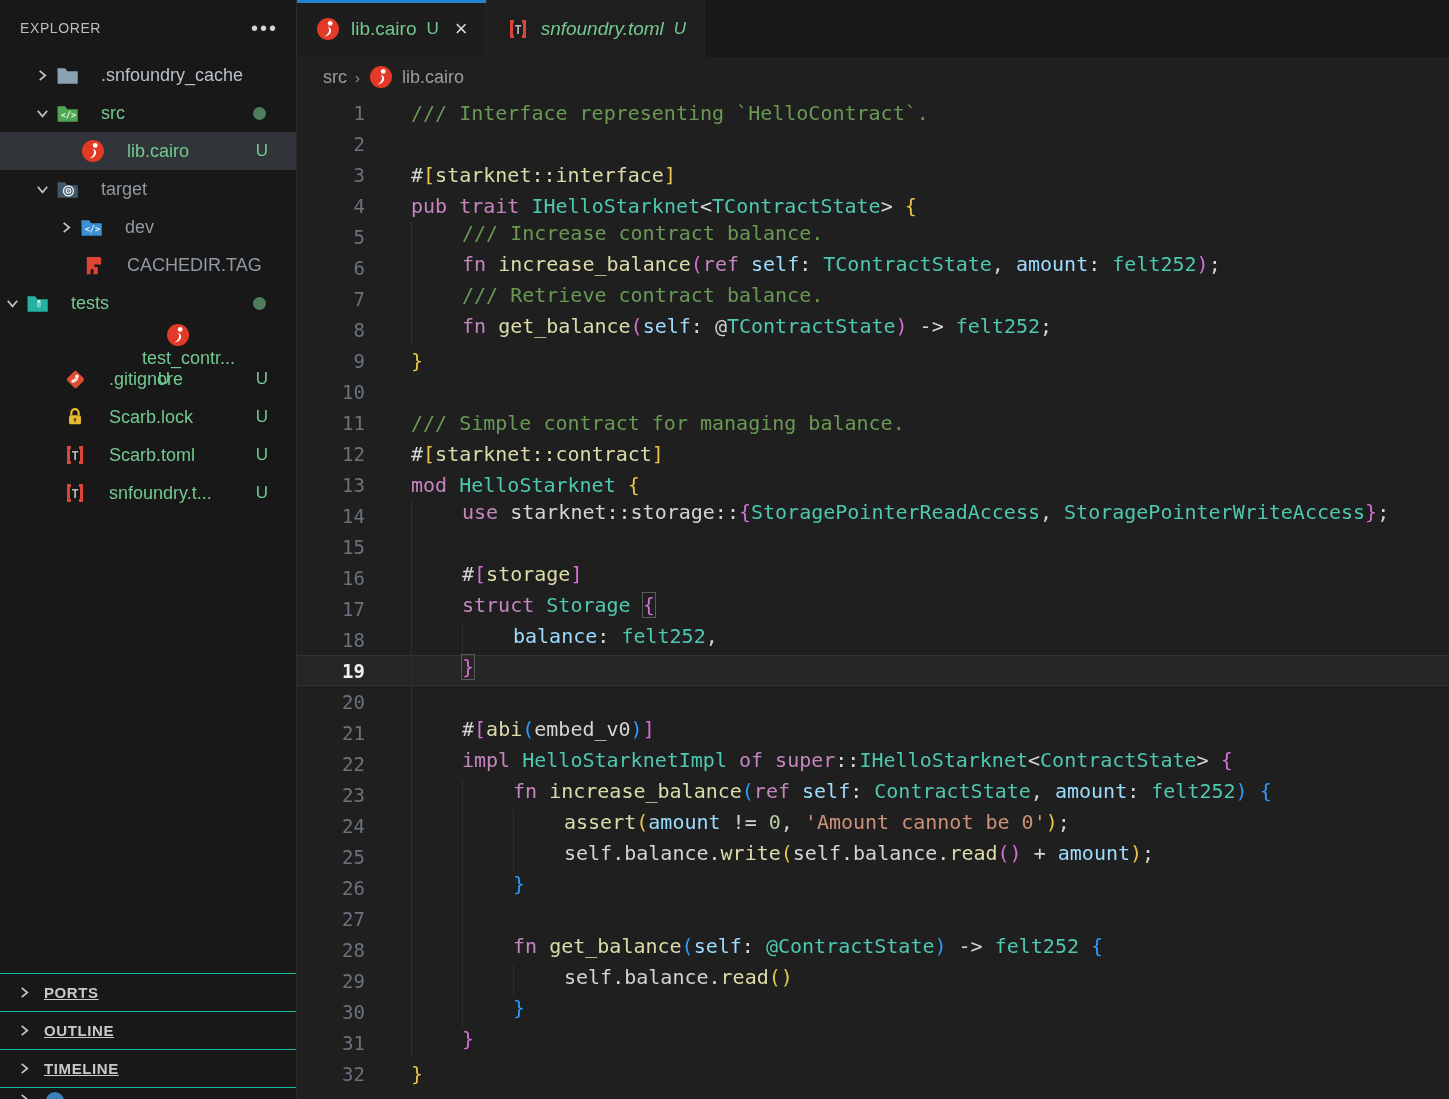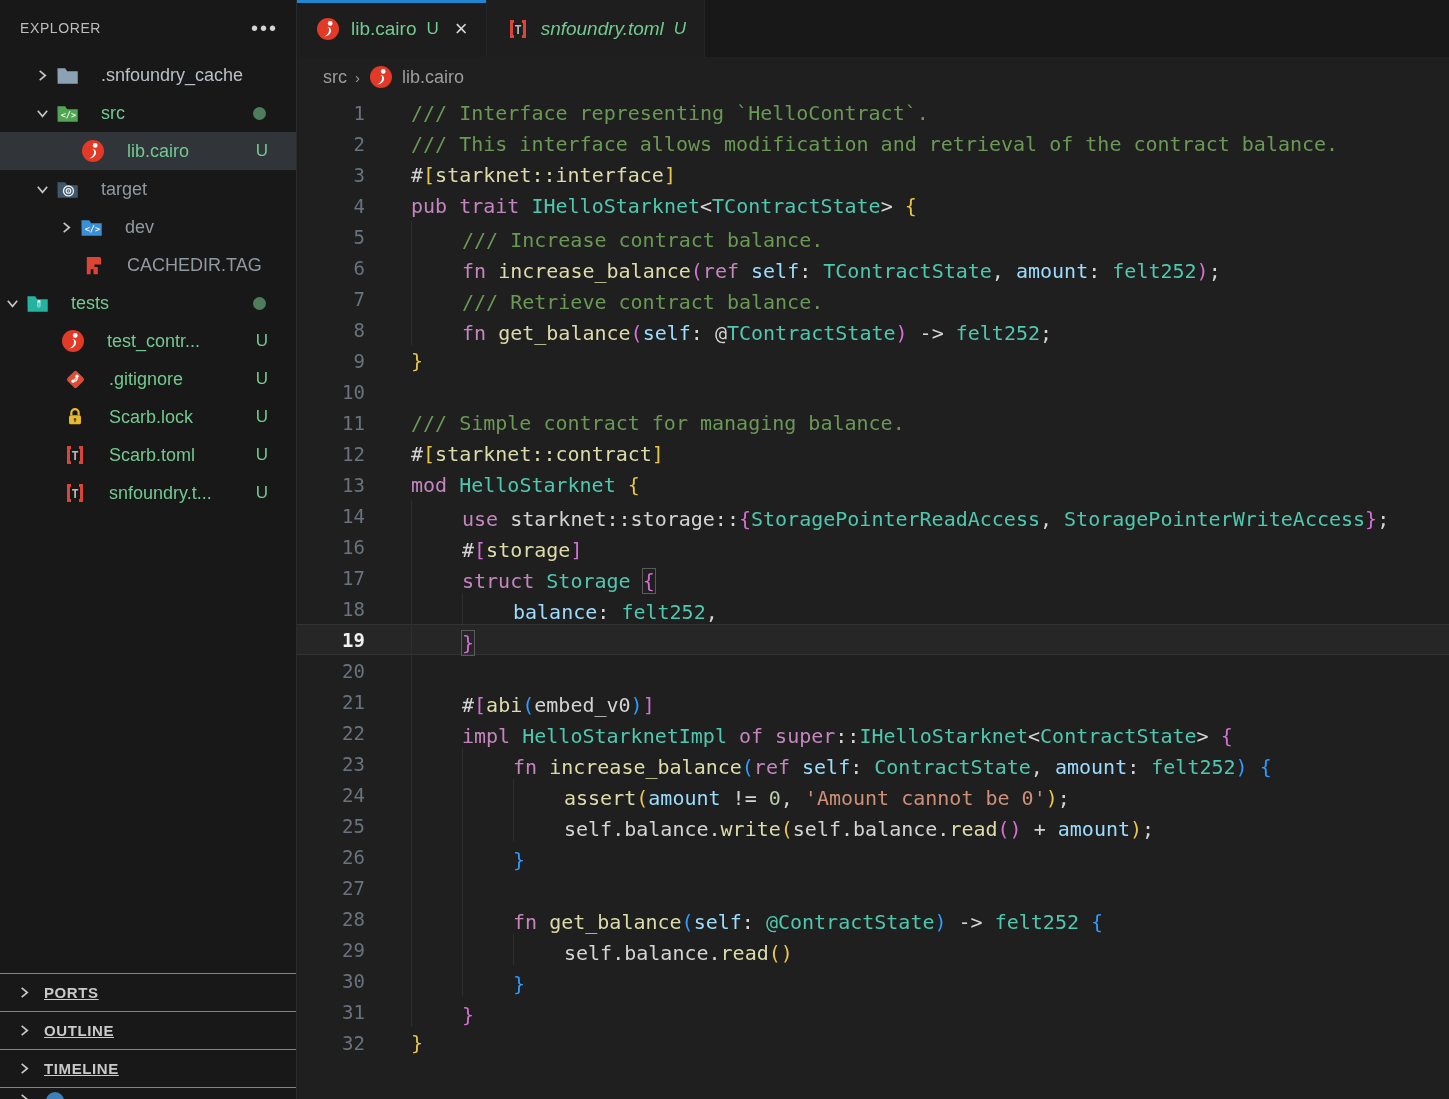--- a/index.html
+++ b/index.html
@@ -53,21 +53,21 @@
   .bc-sep { margin:0 8px; font-size:15px; color:#9d9d9d; }
   .bc-item { display:flex; align-items:center; cursor:pointer; }
   .bc-icon { margin-right:8px; display:flex; }
 
   
   .editor { flex:1; font-family:"DejaVu Sans Mono", monospace; font-size:20px; position:relative; }
   .code-line { height:31px; display:flex; align-items:center; white-space:pre; position:relative;}
   .code-line.current { background:rgba(255,255,255,0.03); box-shadow:0 -1px 0 #333333 inset, 0 1px 0 #333333 inset; }
   .ln { width:68px; text-align:right; color:#6a737d; flex:0 0 68px; font-size:19px; }
   .code-line.current .ln { color:#f0f0f0; font-weight:bold; }
-  .code { margin-left:46px; display:flex; align-items:flex-end; }
+  .code { margin-left:46px; display:flex; align-items:flex-start; }
   .ind { display:inline-block; width:51px; height:31px; border-left:1px solid #2e2e2e; flex:0 0 51px;}
   .tok { display:inline; }
   .boxed { outline:1px solid #5a5a5a; }
   .tk-c { color:#6a9955; } .tk-k { color:#c586c0; } .tk-t { color:#4ec9b0; }
   .tk-f { color:#dcdcaa; } .tk-v { color:#9cdcfe; } .tk-p { color:#d4d4d4; }
   .tk-s { color:#ce9178; } .tk-n { color:#b5cea8; } .tk-w { color:#d4d4d4; }
   .tk-b1 { color:#e9c64a; } .tk-b2 { color:#d670d6; } .tk-b3 { color:#2e9bff; }
 </style>
 </head>
 <body>
@@ -173,21 +173,21 @@
             <svg width="23" height="23" viewBox="0 0 24 24">
               <path d="M1.5 4.5h8l2.2 3h11v13h-21z" fill="#23b3a0"></path>
               <path d="M12 8.5h3v6.5a1.6 1.6 0 0 1-3 0z" fill="#eafffa"></path>
               <path d="M12.8 11h1.4v4a0.7 0.7 0 0 1-1.4 0z" fill="#23b3a0"></path>
             </svg>
           </span>
           <span class="tree-label c-green">tests</span>
           <span class="tree-spacer"></span>
           <span class="dot"></span>
         </div>
-        <div class="tree-row" style="padding-left: 60px;">
+        <div class="tree-row" style="padding-left: 60px; flex-direction: column;">
           <span class="icon-box">
             <svg width="24" height="24" viewBox="0 0 24 24">
               <circle cx="12" cy="12" r="11" fill="#e23a27"></circle>
               <circle cx="14.2" cy="6.4" r="2.4" fill="#fff"></circle>
               <path d="M8.2 19.5c2.6-1.2 4.6-3.4 4.9-6.1.2-1.8-.6-3.2-2.2-3.4 2.6-.4 4.5 1.4 4.2 4-.3 2.9-3.2 5.2-6.9 5.5z" fill="#fff"></path>
             </svg>
           </span>
           <span class="tree-label c-green">test_contr...</span>
           <span class="tree-spacer"></span>
           <span class="badge c-green">U</span>
@@ -318,33 +318,34 @@
               <circle cx="14.2" cy="6.4" r="2.4" fill="#fff"></circle>
               <path d="M8.2 19.5c2.6-1.2 4.6-3.4 4.9-6.1.2-1.8-.6-3.2-2.2-3.4 2.6-.4 4.5 1.4 4.2 4-.3 2.9-3.2 5.2-6.9 5.5z" fill="#fff"></path>
             </svg>
           </span>
         <span>lib.cairo</span>
       </span>
     </div>
 
     <div class="editor" id="editor">
         <div class="code-line"><span class="ln">1</span><span class="code"><span class="tok tk-c">/// Interface representing `HelloContract`.</span></span></div>
-        <div class="code-line"><span class="ln">2</span><span class="code"><span class="tok tk-c">/// This interface allows modification and retrieval of the contract balance.</span></span></div>
+        <div class="code-line"><span class="ln">2</span></div>
         <div class="code-line"><span class="ln">3</span><span class="code"><span class="tok tk-w">#</span><span class="tok tk-b1">[</span><span class="tok tk-f">starknet::interface</span><span class="tok tk-b1">]</span></span></div>
         <div class="code-line"><span class="ln">4</span><span class="code"><span class="tok tk-k">pub</span><span class="tok tk-w"> </span><span class="tok tk-k">trait</span><span class="tok tk-w"> </span><span class="tok tk-t">IHelloStarknet</span><span class="tok tk-p">&lt;</span><span class="tok tk-t">TContractState</span><span class="tok tk-p">&gt;</span><span class="tok tk-w"> </span><span class="tok tk-b1">{</span></span></div>
         <div class="code-line"><span class="ln">5</span><span class="code"><span class="ind"></span><span class="tok tk-c">/// Increase contract balance.</span></span></div>
         <div class="code-line"><span class="ln">6</span><span class="code"><span class="ind"></span><span class="tok tk-k">fn</span><span class="tok tk-w"> </span><span class="tok tk-f">increase_balance</span><span class="tok tk-b2">(</span><span class="tok tk-k">ref</span><span class="tok tk-w"> </span><span class="tok tk-v">self</span><span class="tok tk-p">: </span><span class="tok tk-t">TContractState</span><span class="tok tk-p">, </span><span class="tok tk-v">amount</span><span class="tok tk-p">: </span><span class="tok tk-t">felt252</span><span class="tok tk-b2">)</span><span class="tok tk-p">;</span></span></div>
         <div class="code-line"><span class="ln">7</span><span class="code"><span class="ind"></span><span class="tok tk-c">/// Retrieve contract balance.</span></span></div>
         <div class="code-line"><span class="ln">8</span><span class="code"><span class="ind"></span><span class="tok tk-k">fn</span><span class="tok tk-w"> </span><span class="tok tk-f">get_balance</span><span class="tok tk-b2">(</span><span class="tok tk-v">self</span><span class="tok tk-p">: </span><span class="tok tk-p">@</span><span class="tok tk-t">TContractState</span><span class="tok tk-b2">)</span><span class="tok tk-p"> -&gt; </span><span class="tok tk-t">felt252</span><span class="tok tk-p">;</span></span></div>
         <div class="code-line"><span class="ln">9</span><span class="code"><span class="tok tk-b1">}</span></span></div>
         <div class="code-line"><span class="ln">10</span><span class="code"></span></div>
         <div class="code-line"><span class="ln">11</span><span class="code"><span class="tok tk-c">/// Simple contract for managing balance.</span></span></div>
         <div class="code-line"><span class="ln">12</span><span class="code"><span class="tok tk-w">#</span><span class="tok tk-b1">[</span><span class="tok tk-f">starknet::contract</span><span class="tok tk-b1">]</span></span></div>
         <div class="code-line"><span class="ln">13</span><span class="code"><span class="tok tk-k">mod</span><span class="tok tk-w"> </span><span class="tok tk-t">HelloStarknet</span><span class="tok tk-w"> </span><span class="tok tk-b1">{</span></span></div>
         <div class="code-line"><span class="ln">14</span><span class="code"><span class="ind"></span><span class="tok tk-k">use</span><span class="tok tk-w"> </span><span class="tok tk-w">starknet::storage::</span><span class="tok tk-b2">{</span><span class="tok tk-t">StoragePointerReadAccess</span><span class="tok tk-p">, </span><span class="tok tk-t">StoragePointerWriteAccess</span><span class="tok tk-b2">}</span><span class="tok tk-p">;</span></span></div>
+        <div class="code-line"><span class="ln">15</span><span class="code"><span class="ind"></span></span></div>
         <div class="code-line"><span class="ln">16</span><span class="code"><span class="ind"></span><span class="tok tk-w">#</span><span class="tok tk-b2">[</span><span class="tok tk-f">storage</span><span class="tok tk-b2">]</span></span></div>
         <div class="code-line"><span class="ln">17</span><span class="code"><span class="ind"></span><span class="tok tk-k">struct</span><span class="tok tk-w"> </span><span class="tok tk-t">Storage</span><span class="tok tk-w"> </span><span class="tok tk-b2 boxed">{</span></span></div>
         <div class="code-line"><span class="ln">18</span><span class="code"><span class="ind"></span><span class="ind"></span><span class="tok tk-v">balance</span><span class="tok tk-p">: </span><span class="tok tk-t">felt252</span><span class="tok tk-p">,</span></span></div>
         <div class="code-line current"><span class="ln">19</span><span class="code"><span class="ind"></span><span class="tok tk-b2 boxed">}</span></span></div>
         <div class="code-line"><span class="ln">20</span><span class="code"><span class="ind"></span></span></div>
         <div class="code-line"><span class="ln">21</span><span class="code"><span class="ind"></span><span class="tok tk-w">#</span><span class="tok tk-b2">[</span><span class="tok tk-f">abi</span><span class="tok tk-b3">(</span><span class="tok tk-w">embed_v0</span><span class="tok tk-b3">)</span><span class="tok tk-b2">]</span></span></div>
         <div class="code-line"><span class="ln">22</span><span class="code"><span class="ind"></span><span class="tok tk-k">impl</span><span class="tok tk-w"> </span><span class="tok tk-t">HelloStarknetImpl</span><span class="tok tk-w"> </span><span class="tok tk-k">of</span><span class="tok tk-w"> </span><span class="tok tk-k">super</span><span class="tok tk-p">::</span><span class="tok tk-t">IHelloStarknet</span><span class="tok tk-p">&lt;</span><span class="tok tk-t">ContractState</span><span class="tok tk-p">&gt;</span><span class="tok tk-w"> </span><span class="tok tk-b2">{</span></span></div>
         <div class="code-line"><span class="ln">23</span><span class="code"><span class="ind"></span><span class="ind"></span><span class="tok tk-k">fn</span><span class="tok tk-w"> </span><span class="tok tk-f">increase_balance</span><span class="tok tk-b3">(</span><span class="tok tk-k">ref</span><span class="tok tk-w"> </span><span class="tok tk-v">self</span><span class="tok tk-p">: </span><span class="tok tk-t">ContractState</span><span class="tok tk-p">, </span><span class="tok tk-v">amount</span><span class="tok tk-p">: </span><span class="tok tk-t">felt252</span><span class="tok tk-b3">)</span><span class="tok tk-w"> </span><span class="tok tk-b3">{</span></span></div>
         <div class="code-line"><span class="ln">24</span><span class="code"><span class="ind"></span><span class="ind"></span><span class="ind"></span><span class="tok tk-f">assert</span><span class="tok tk-b1">(</span><span class="tok tk-v">amount</span><span class="tok tk-p"> != </span><span class="tok tk-n">0</span><span class="tok tk-p">, </span><span class="tok tk-s">'Amount cannot be 0'</span><span class="tok tk-b1">)</span><span class="tok tk-p">;</span></span></div>
         <div class="code-line"><span class="ln">25</span><span class="code"><span class="ind"></span><span class="ind"></span><span class="ind"></span><span class="tok tk-w">self</span><span class="tok tk-p">.</span><span class="tok tk-w">balance</span><span class="tok tk-p">.</span><span class="tok tk-f">write</span><span class="tok tk-b1">(</span><span class="tok tk-w">self</span><span class="tok tk-p">.</span><span class="tok tk-w">balance</span><span class="tok tk-p">.</span><span class="tok tk-f">read</span><span class="tok tk-b2">()</span><span class="tok tk-p"> + </span><span class="tok tk-v">amount</span><span class="tok tk-b1">)</span><span class="tok tk-p">;</span></span></div>

